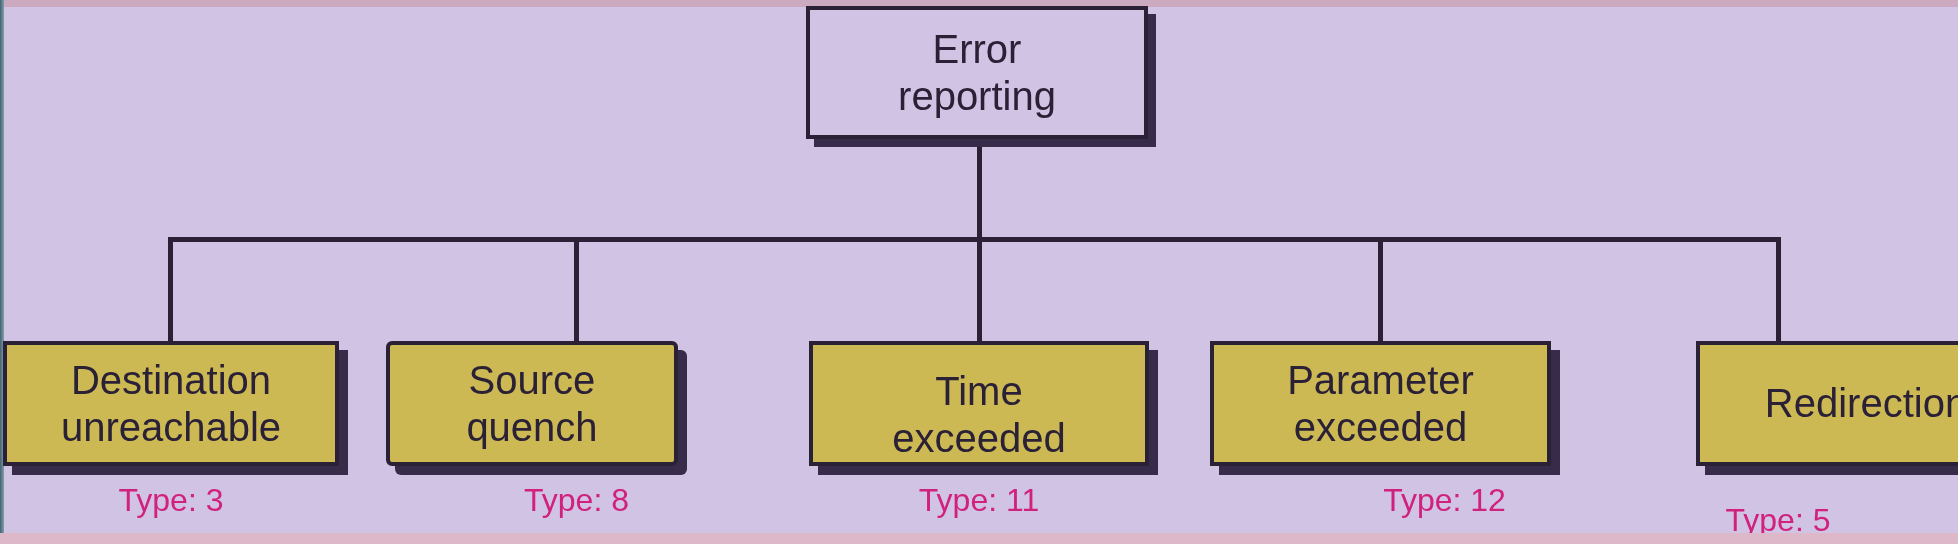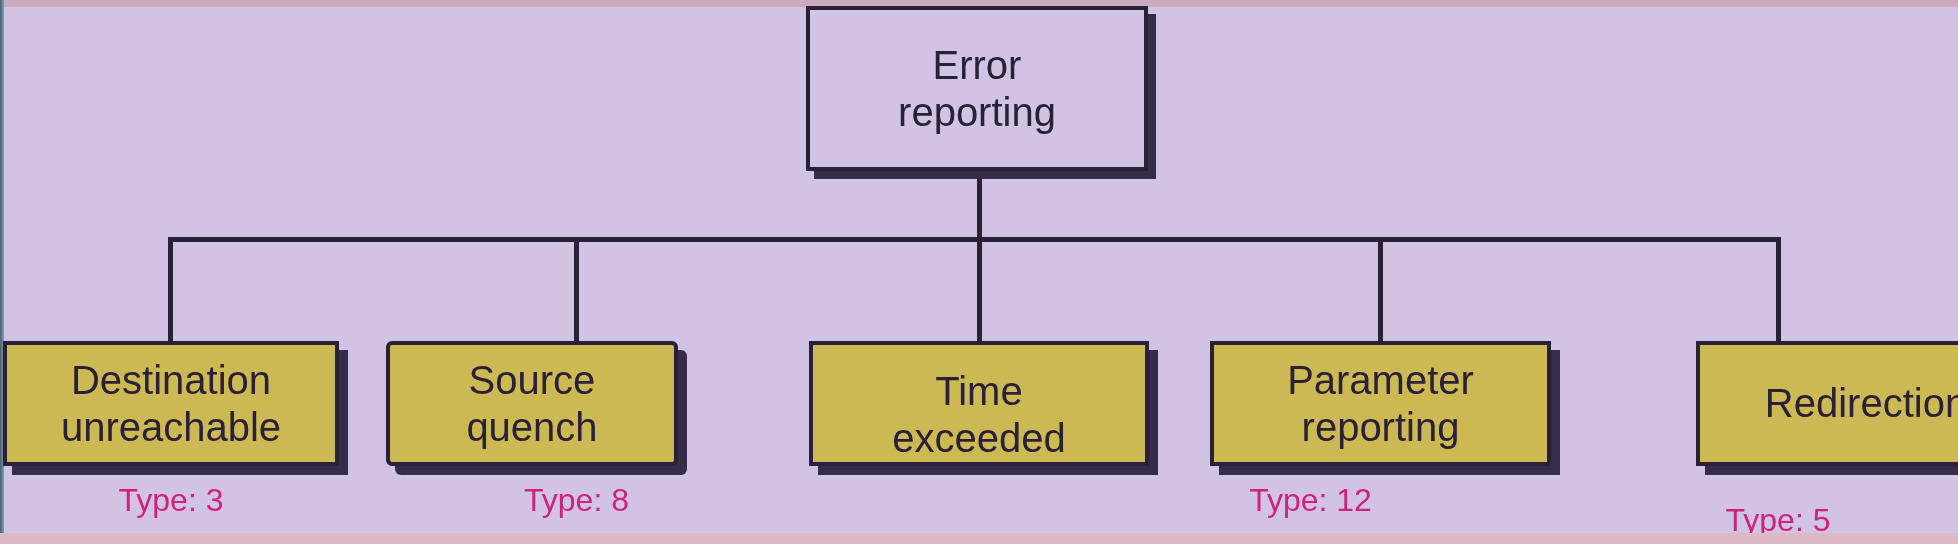--- a/index.html
+++ b/index.html
@@ -34,21 +34,21 @@
     display: flex;
     align-items: center;
     justify-content: center;
     text-align: center;
     color: #2b2136;
     font-size: 40px;
     line-height: 1.17;
   }
   .node-label { white-space: pre-line; }
   .node.root {
-    left: 806px; top: 6px; width: 342px; height: 165px;
+    left: 806px; top: 6px; width: 342px; height: 133px;
     background: #d1c3e3;
     box-shadow: 8px 8px 0 #362b48;
   }
   .node.child {
     top: 341px; height: 125px;
     background: #ccb954;
     box-shadow: 9px 9px 0 #362b48;
   }
   .node.c1 { left: 3px;    width: 336px; }
   .node.c2 { left: 386px;  width: 292px; border-radius: 6px; }
@@ -59,21 +59,21 @@
     position: absolute;
     top: 483px;
     text-align: center;
     color: #d1217e;
     font-size: 32px;
     line-height: 1.1;
   }
   .type-label.c1 { left: 3px;    width: 336px; }
   .type-label.c2 { left: 406px;  width: 341px; }
   .type-label.c3 { left: 809px;  width: 340px; }
-  .type-label.c4 { left: 1140px; width: 341px; text-align: center; }
+  .type-label.c4 { left: 1274px; width: 341px; text-align: center; }
   .type-label.c5 { left: 1608px; width: 340px; margin-top: 20px; }
 </style>
 </head>
 <body>
 
 <div class="figure">
 
   <div class="strip top"></div>
   <div class="left-edge"></div>
 
@@ -97,25 +97,26 @@
   <div class="node child c2">
     <span class="node-label">Source
 quench</span>
   </div>
   <div class="node child c3">
     <span class="node-label">Time
 exceeded</span>
   </div>
   <div class="node child c4">
     <span class="node-label">Parameter
-reporting</span>
+exceeded</span>
   </div>
   <div class="node child c5">
     <span class="node-label">Redirection</span>
   </div>
 
   <div class="type-label c1">Type: 3</div>
   <div class="type-label c2">Type: 8</div>
+  <div class="type-label c3">Type: 11</div>
   <div class="type-label c4">Type: 12</div>
   <div class="type-label c5">Type: 5</div>
 
   <div class="strip bottom"></div>
 </div>
 
 </body></html>

